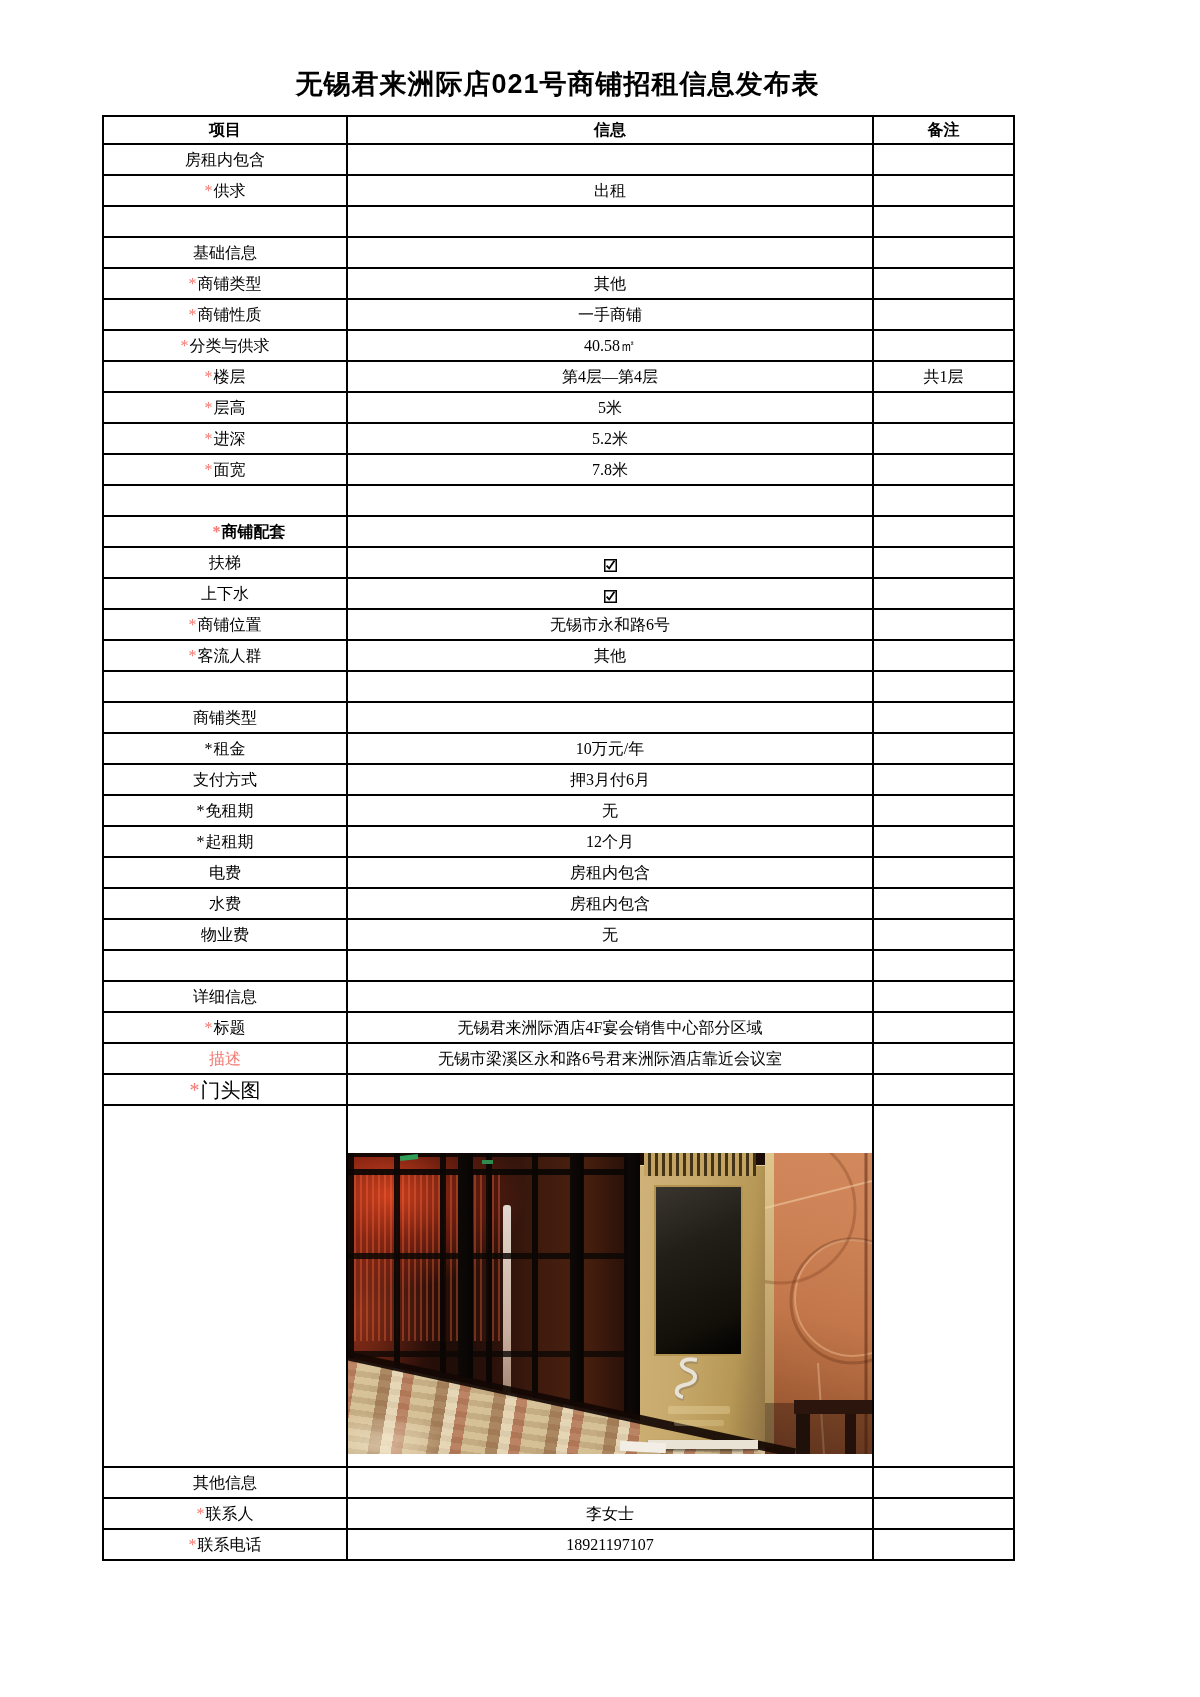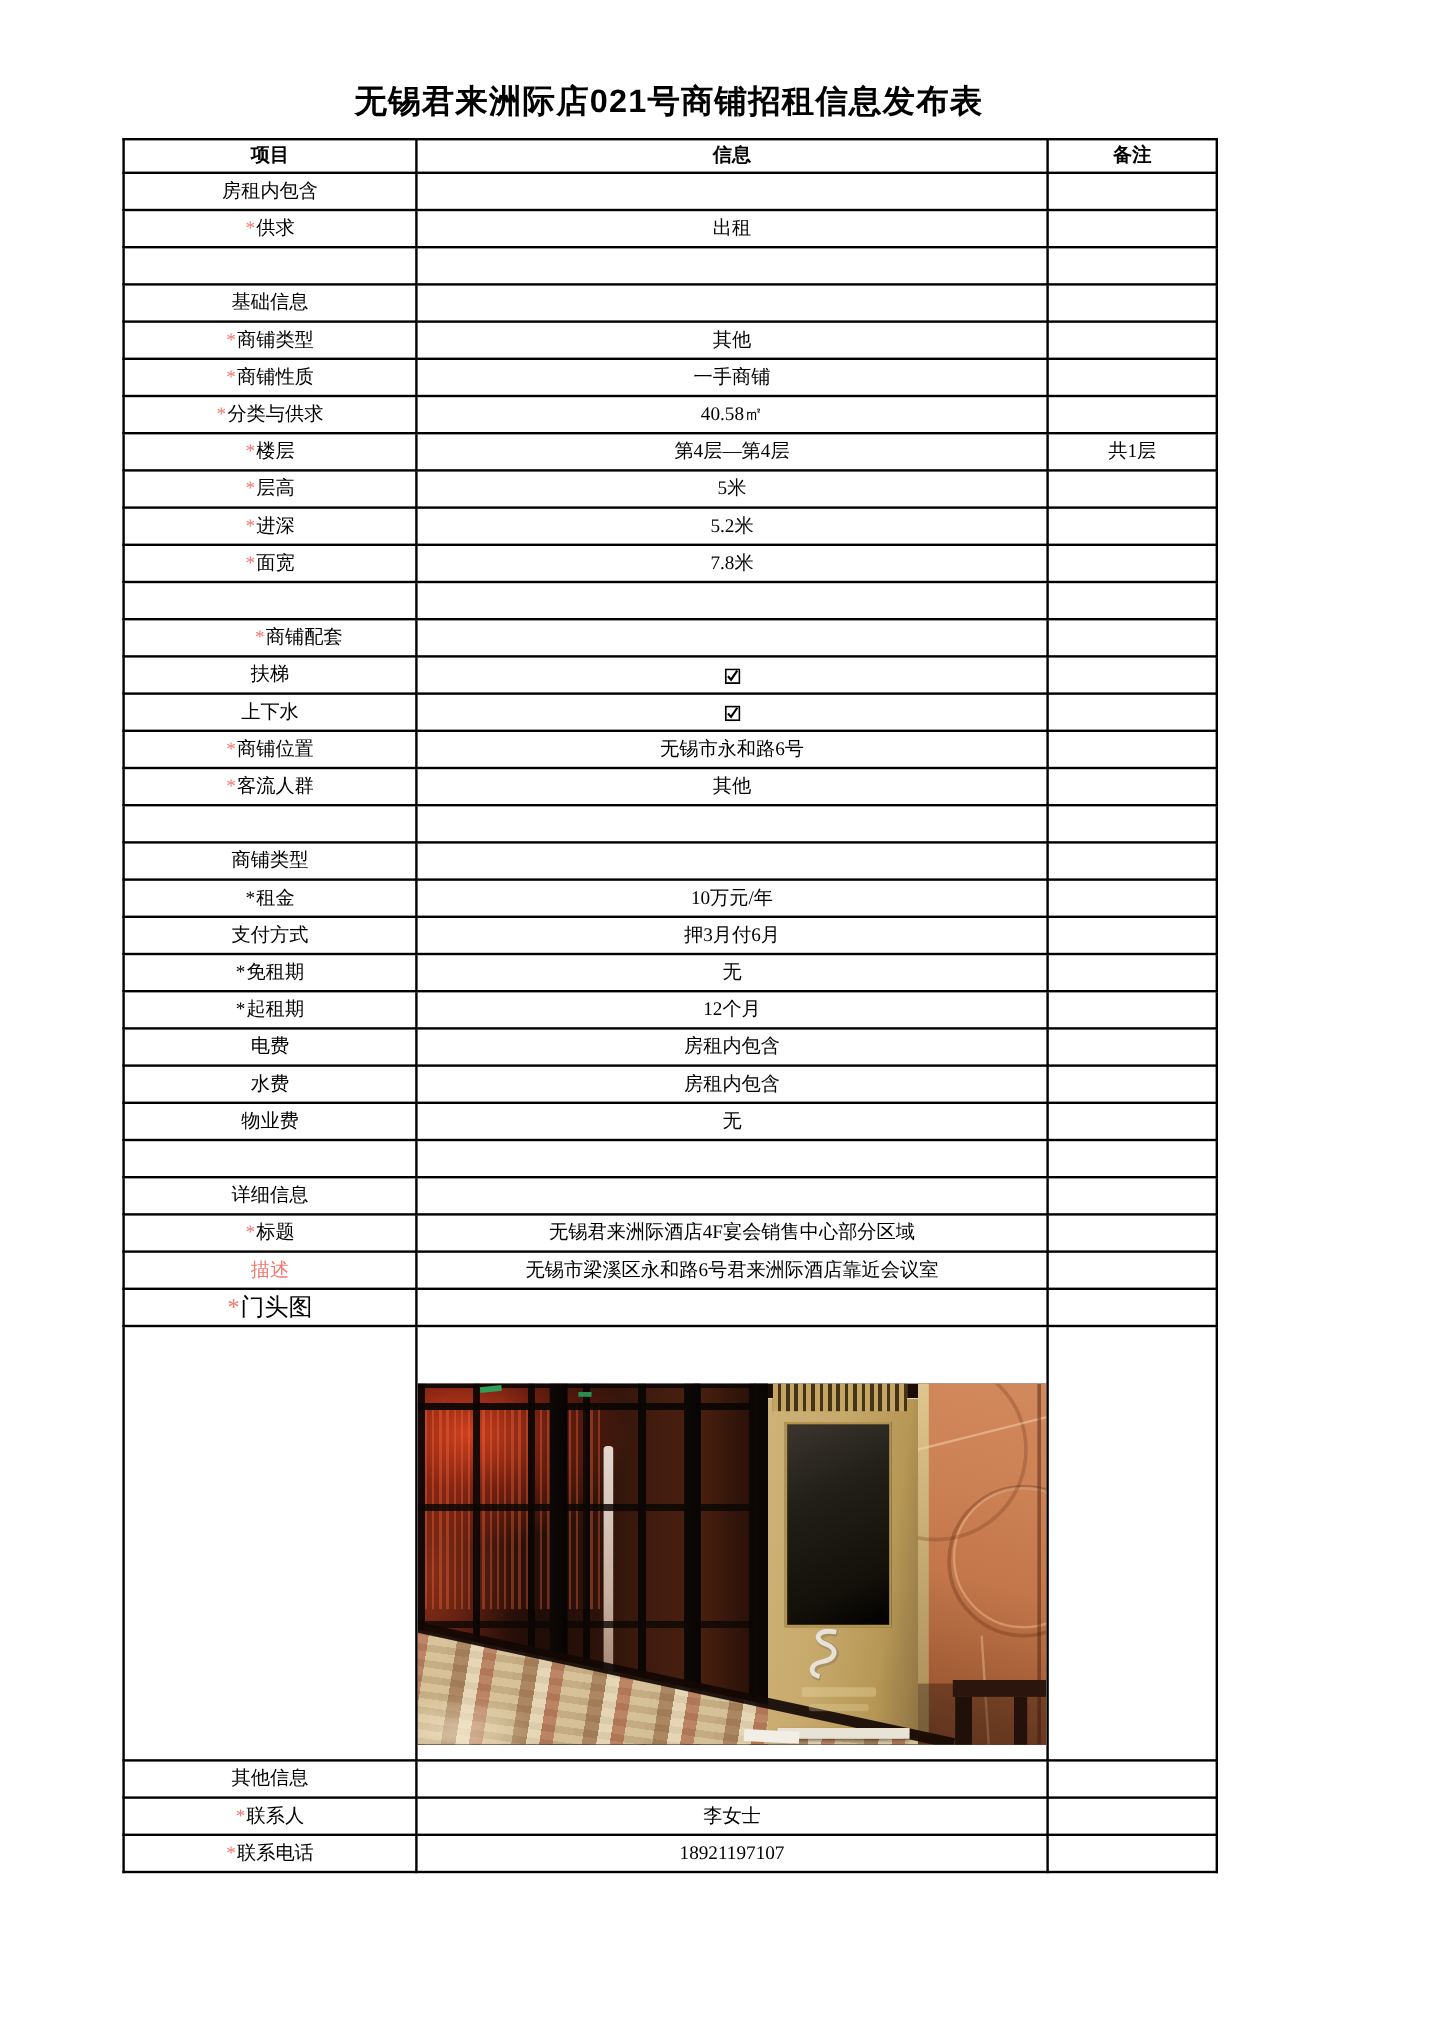--- a/index.html
+++ b/index.html
@@ -8,21 +8,21 @@
   .title{position:absolute;left:102px;top:66px;width:911px;text-align:center;
          font-family:"Liberation Sans","DejaVu Sans",sans-serif;
          font-weight:700;font-size:27px;letter-spacing:1px;}
   table.sheet{position:absolute;left:102px;top:115px;width:911px;
               border-collapse:collapse;table-layout:fixed;}
   table.sheet col.c1{width:244px;} table.sheet col.c2{width:526px;} table.sheet col.c3{width:141px;}
   table.sheet th, table.sheet td{border:2px solid var(--c-border_black,#000);
         padding:0;height:29px;text-align:center;vertical-align:middle;
         font-size:16px;line-height:1.1;overflow:hidden;}
   table.sheet th{font-size:16px;font-weight:700;height:26px;}
-  td.c-label.bold{font-weight:400;padding-left:48px;}
+  td.c-label.bold{font-weight:700;padding-left:48px;}
   td.c-label.large{font-size:20px;margin-left:36px;}
   .star{margin-right:1px;}
   .star.red{color:var(--c-required_red,#F47870);}
   .star.black{color:#000;}
   .red-text{color:var(--c-required_red,#F47870);}
   tr.photo-row td{height:360px;}
   td.photo-cell{vertical-align:top;text-align:left;}
   .checkbox{display:inline-block;width:13px;height:13px;vertical-align:middle;}
 
   

